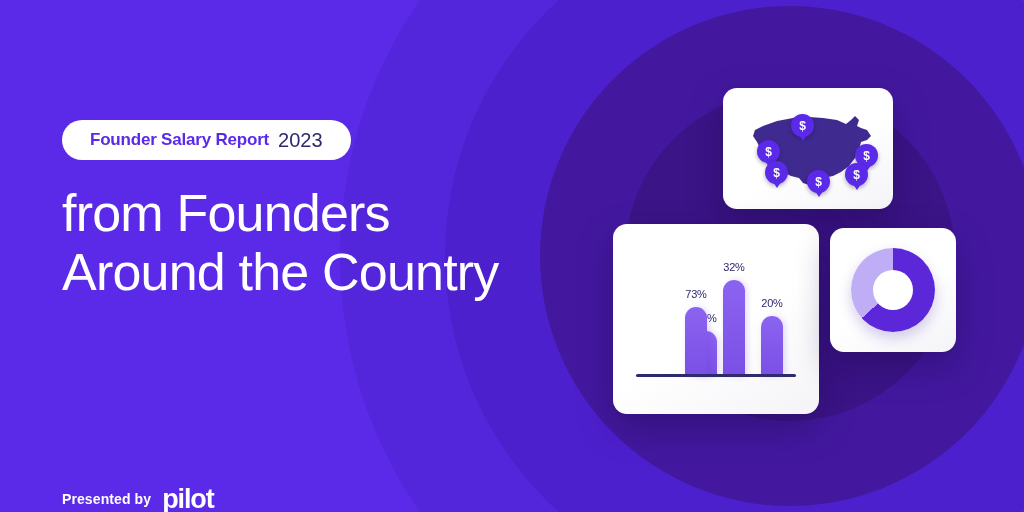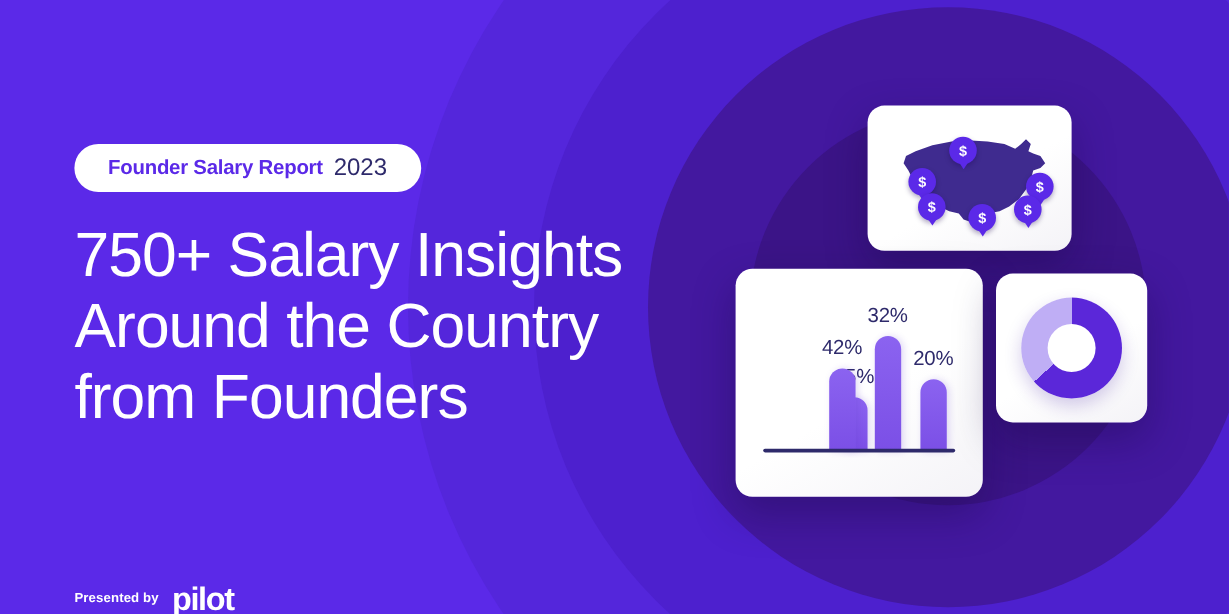--- a/index.html
+++ b/index.html
@@ -53,21 +53,21 @@
     line-height:59px;
     letter-spacing:-0.8px;
   }
   .headline .hl-line { display:block; white-space:nowrap; }
 
   .presented {
     position:absolute; left:0; top:473px;
     display:flex; align-items:center; gap:11px;
   }
   .presented-label {
-    font-size:11px; font-weight:bold; color:#FFFFFF; letter-spacing:0.1px;
+    font-size:14px; font-weight:bold; color:#FFFFFF; letter-spacing:0.1px;
   }
   .pilot-mark {
     font-size:27px; font-weight:bold; color:#FFFFFF;
     letter-spacing:-1.1px; line-height:1;
     position:relative; top:1px;
   }
 
   
   .card {
     position:absolute;
@@ -99,21 +99,21 @@
 
   
   .bars-area { position:absolute; left:0; top:0; width:206px; height:190px; }
   .bar-group { position:absolute; bottom:38px; display:flex; flex-direction:column; align-items:center; }
   .bar {
     width:22px; border-radius:11px 11px 0 0;
     background:linear-gradient(180deg,#8B63F0 0%,#7B4FE6 100%);
     box-shadow:2px 0 6px rgba(90,45,200,0.18);
   }
   .bar-label {
-    font-size:17px; font-weight:500; color:#2E2A6B;
+    font-size:11px; font-weight:500; color:#2E2A6B;
     margin-bottom:7px; letter-spacing:-0.2px;
   }
   .baseline {
     position:absolute; left:23px; bottom:37px; width:160px; height:3px;
     background:#2E2A6B; border-radius:2px;
   }
 
   
   .donut-wrap { position:absolute; left:50%; top:50%; transform:translate(-50%,-50%); }
   .donut {
@@ -139,23 +139,22 @@
   <div class="ring ring-4"></div>
 
   <div class="left">
 
     <div class="badge">
       <span class="badge-title" style="color: rgb(91, 41, 232);">Founder Salary Report</span>
       <span class="badge-year" style="color: rgb(46, 42, 107);">2023</span>
     </div>
 
     <h1 class="headline">
-      <span class="hl-line">750+ Salary Insights</span>
+      <span class="hl-line">from Founders</span>
       <span class="hl-line">Around the Country</span>
-      <span class="hl-line">from Founders</span>
     </h1>
 
     <div class="presented">
       <span class="presented-label">Presented by</span>
       <span class="pilot-mark">pilot</span>
     </div>
 
   </div>
 
   <div class="card card-map">
@@ -175,21 +174,21 @@
     </div>
   </div>
 
   <div class="card card-bar">
     <div class="bars-area">
       <div class="bar-group" style="left:34px;margin-left:48px;">
         <span class="bar-label" style="color: rgb(46, 42, 107);">15%</span>
         <div class="bar" style="height: 45px; background: linear-gradient(rgb(139, 99, 240) 0%, rgb(123, 79, 230) 100%);"></div>
       </div>
       <div class="bar-group" style="left:72px;">
-        <span class="bar-label" style="color: rgb(46, 42, 107);">42%</span>
+        <span class="bar-label" style="color: rgb(46, 42, 107);">73%</span>
         <div class="bar" style="height: 69px; background: linear-gradient(rgb(139, 99, 240) 0%, rgb(123, 79, 230) 100%);"></div>
       </div>
       <div class="bar-group" style="left:110px;">
         <span class="bar-label" style="color: rgb(46, 42, 107);">32%</span>
         <div class="bar" style="height: 96px; background: linear-gradient(rgb(139, 99, 240) 0%, rgb(123, 79, 230) 100%);"></div>
       </div>
       <div class="bar-group" style="left:148px;margin-top:24px;">
         <span class="bar-label" style="color: rgb(46, 42, 107);">20%</span>
         <div class="bar" style="height: 60px; background: linear-gradient(rgb(139, 99, 240) 0%, rgb(123, 79, 230) 100%);"></div>
       </div>

